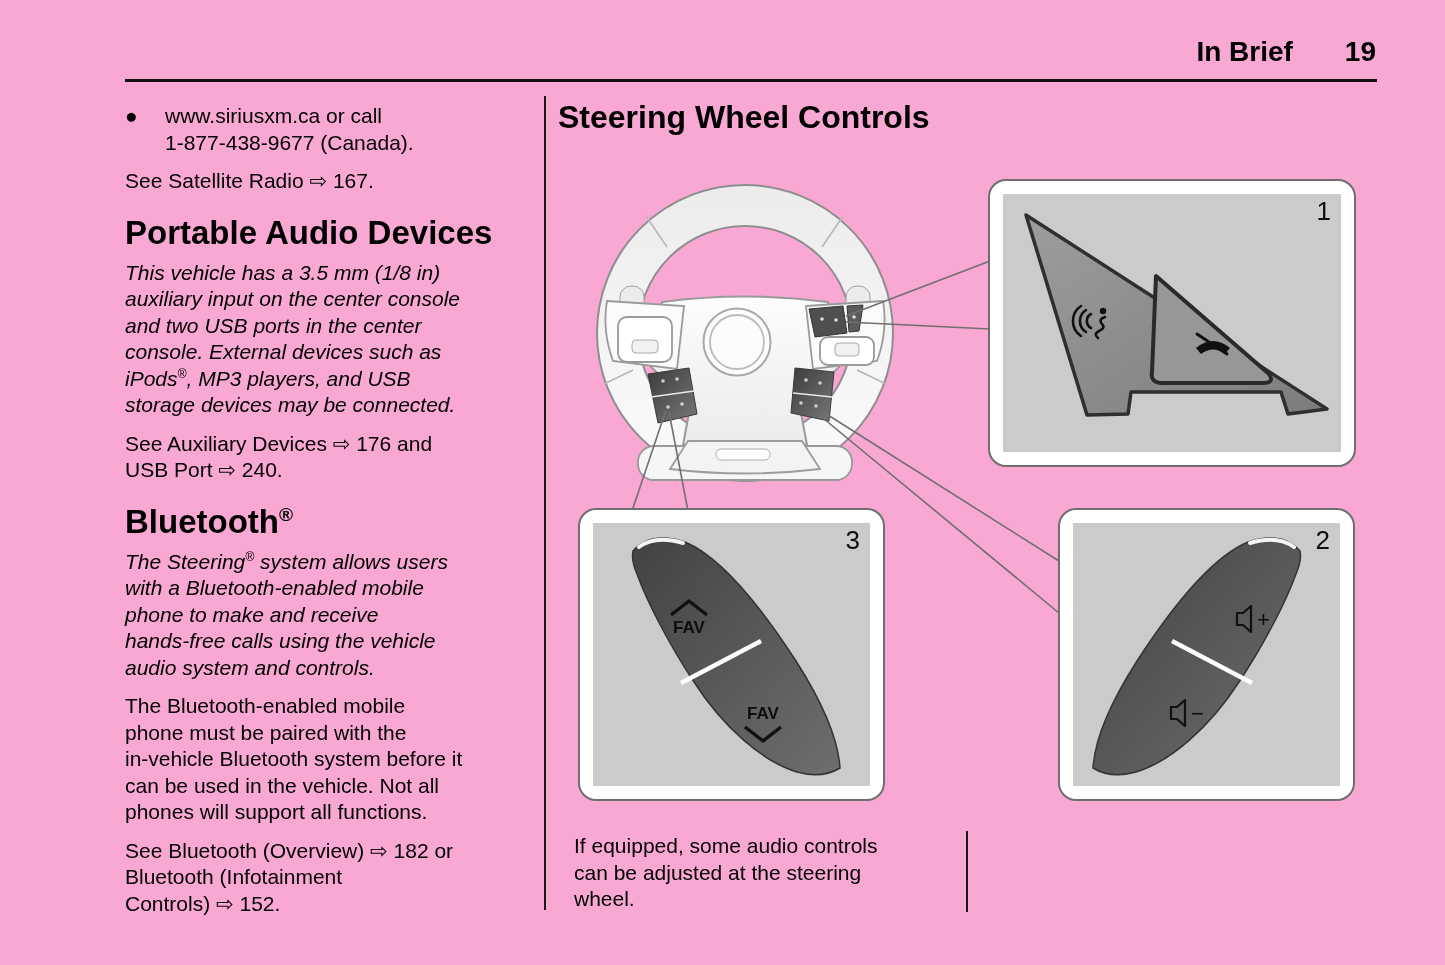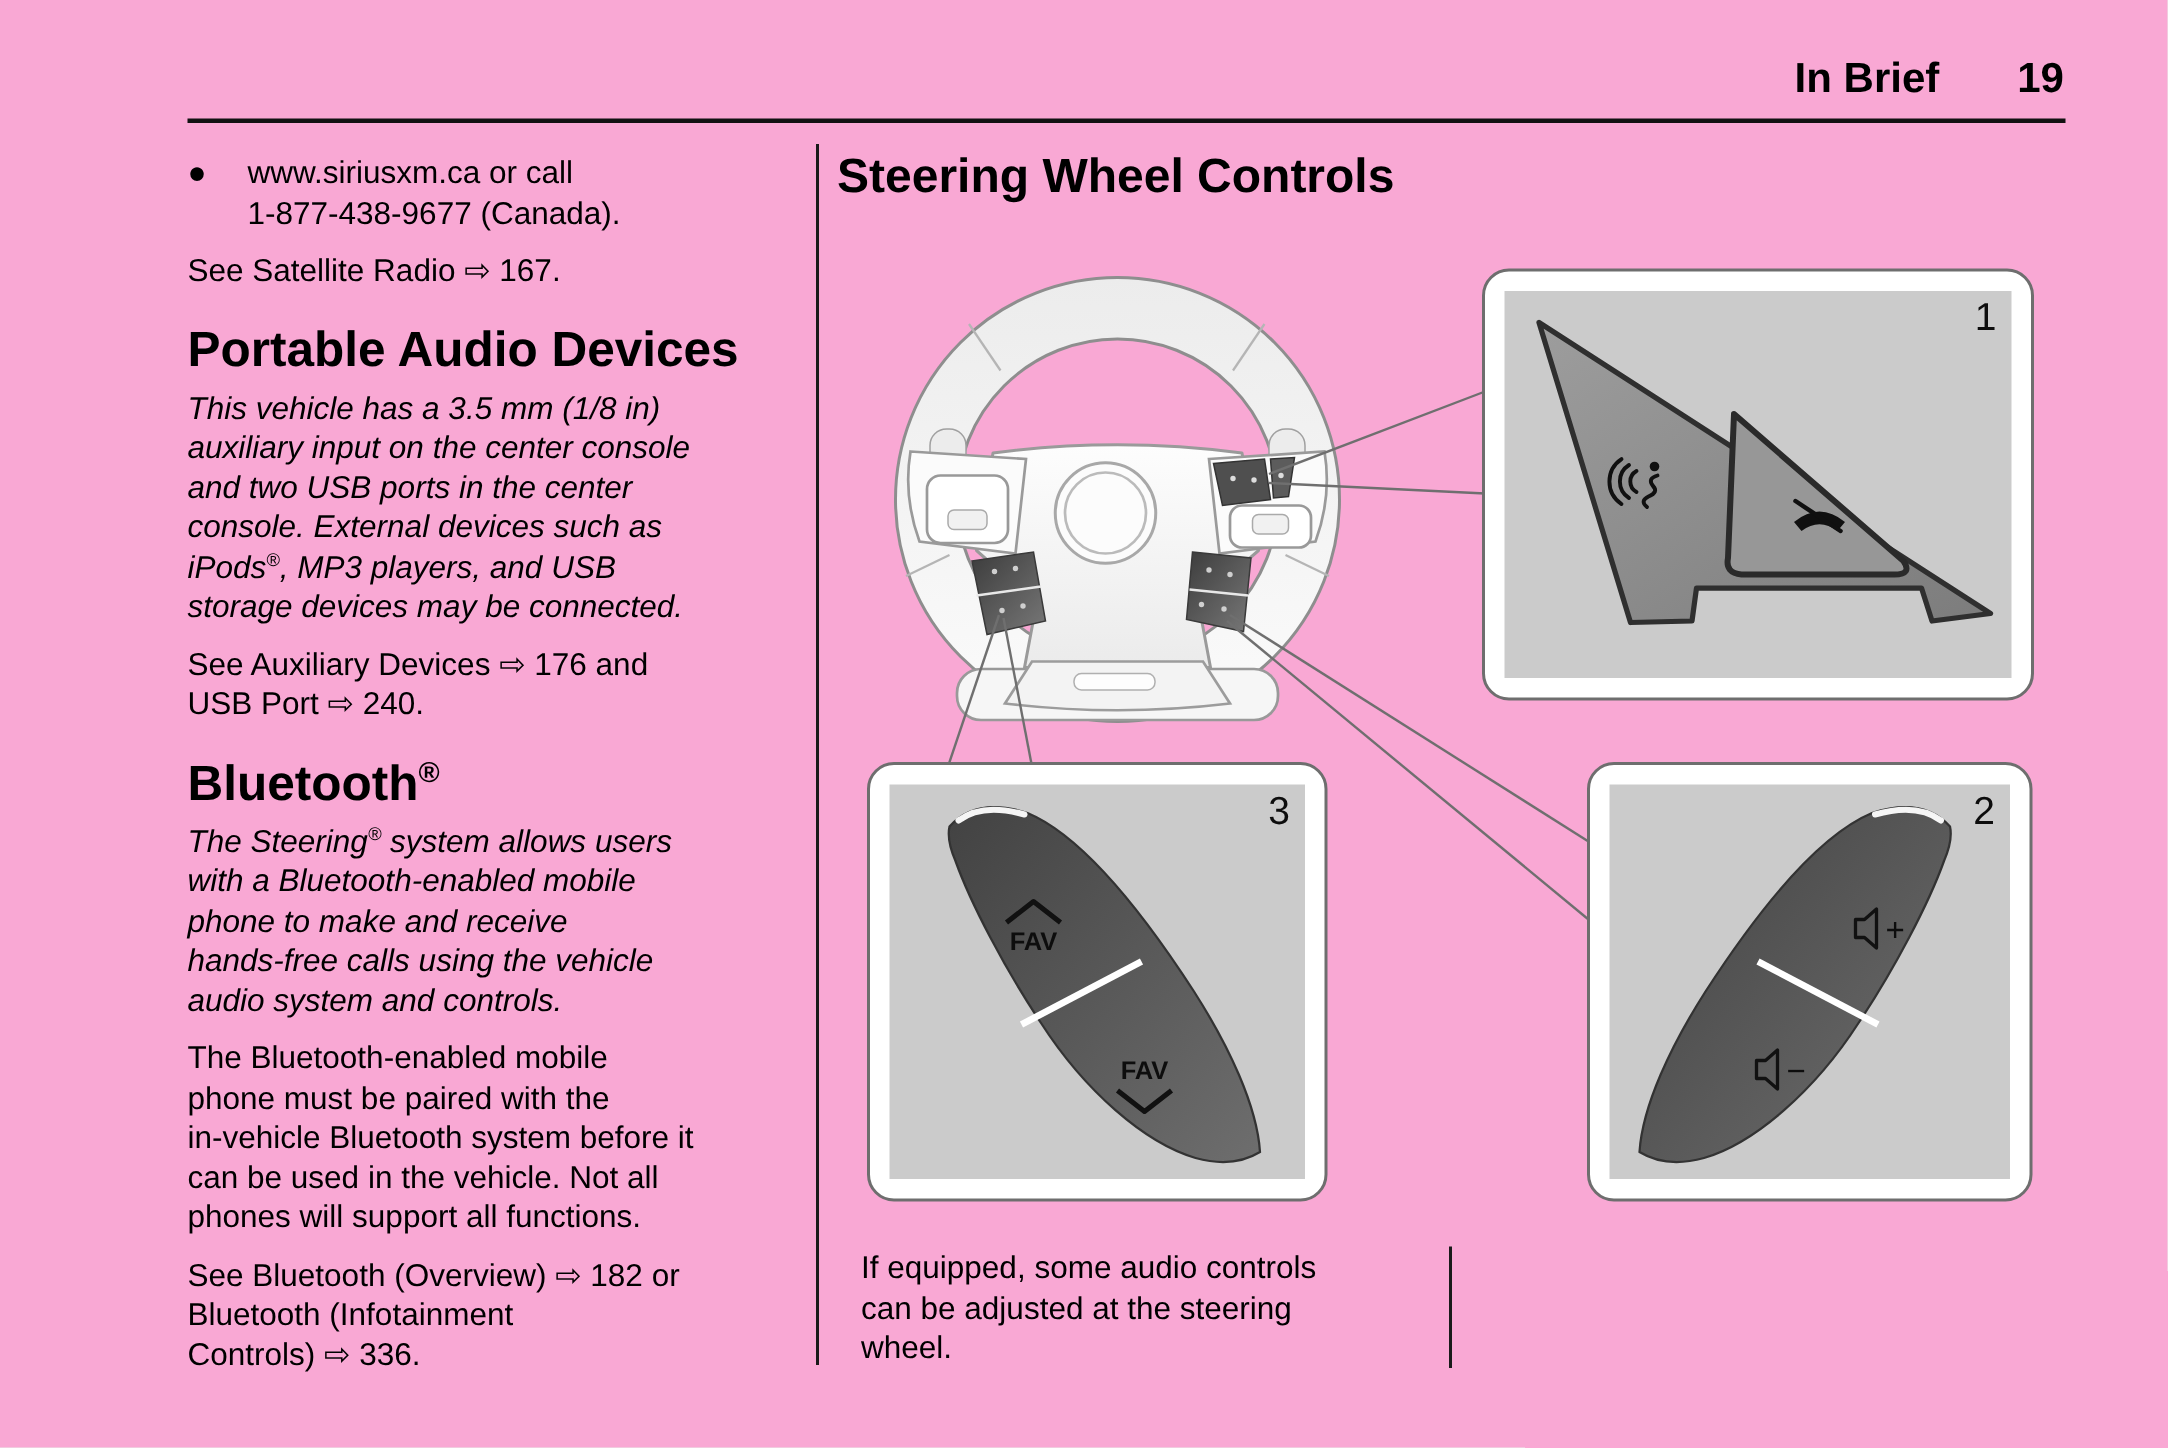--- a/index.html
+++ b/index.html
@@ -81,21 +81,21 @@
 phone to make and receive
 hands-free calls using the vehicle
 audio system and controls.</span></p>
     <p class="see-ref">The Bluetooth-enabled mobile
 phone must be paired with the
 in-vehicle Bluetooth system before it
 can be used in the vehicle. Not all
 phones will support all functions.</p>
     <p class="see-ref"><span>See </span><span class="i">Bluetooth (Overview) ⇨ 182</span><span> or
 </span><span class="i">Bluetooth (Infotainment
-Controls) ⇨ 336</span><span>.</span></p>
+Controls) ⇨ 152</span><span>.</span></p>
   </div>
 
   <div id="right-heading">Steering Wheel Controls</div>
 
   <svg id="figure-svg" width="835" height="732" viewBox="545 88 835 732">
     <defs>
       <linearGradient id="rimG" x1="0" y1="0" x2="0" y2="1">
         <stop offset="0" stop-color="#ececec"></stop>
           <stop offset="1" stop-color="#fbfbfb"></stop>
       </linearGradient>

